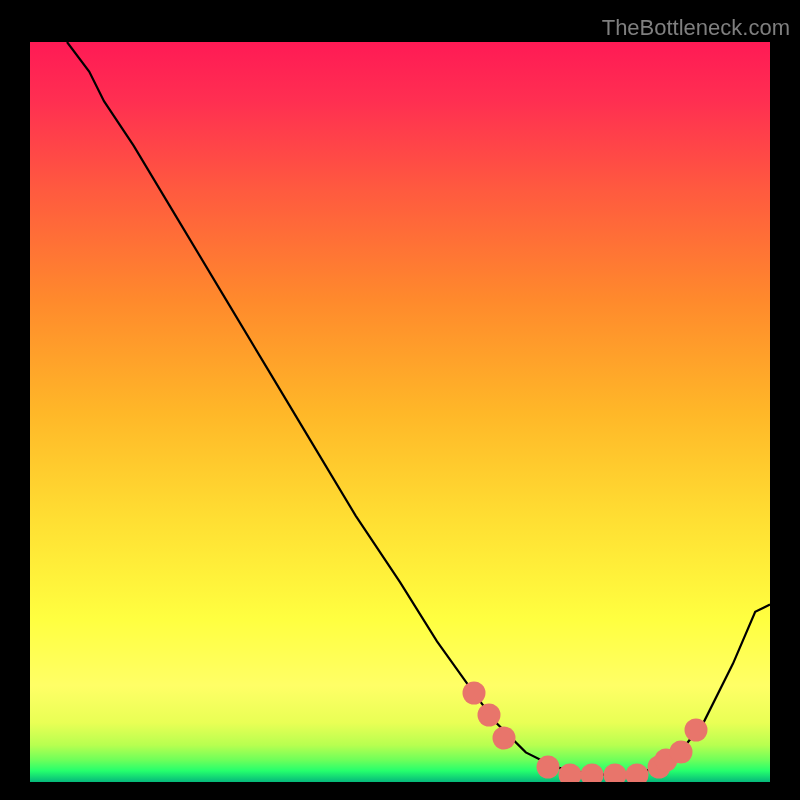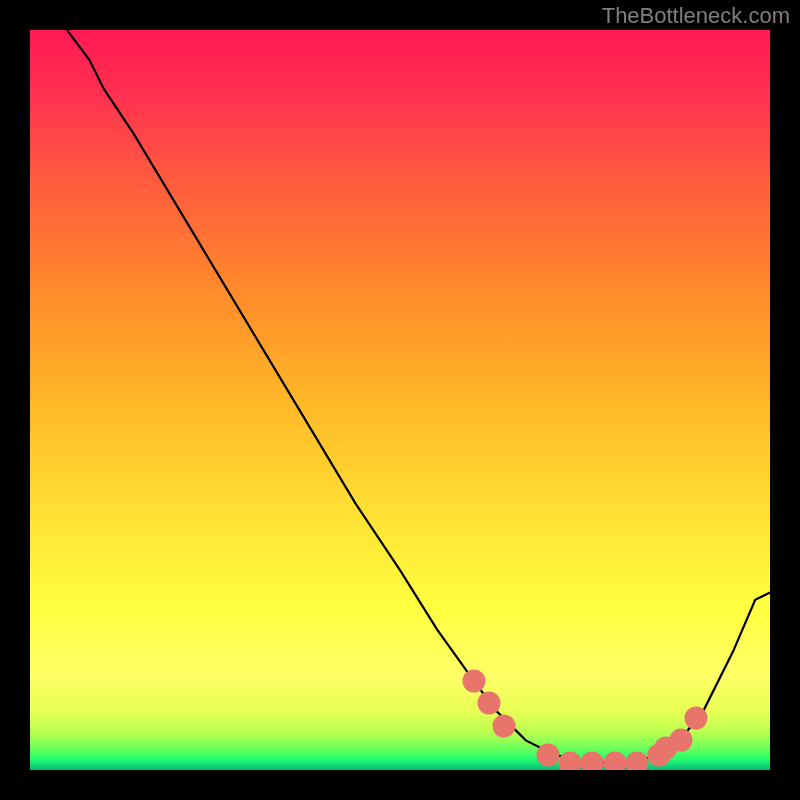--- a/index.html
+++ b/index.html
@@ -1,21 +1,21 @@
 <!DOCTYPE html>
 <html><head>
 <meta charset="utf-8">
 <style>
   html, body {
     margin: 0; padding: 0; width: 800px; height: 800px;
     background: #000;
     font-family: Arial, Helvetica, sans-serif;
   }
   .wrap {
-    position: relative; width: 800px; height: 780px;
+    position: relative; width: 800px; height: 780px; margin-top: 12px;
   }
   .watermark {
     position: absolute;
     top: 3px; right: 10px;
     font-size: 22px;
     color: #7f7f7f;
     z-index: 20;
     pointer-events: none;
   }
   

